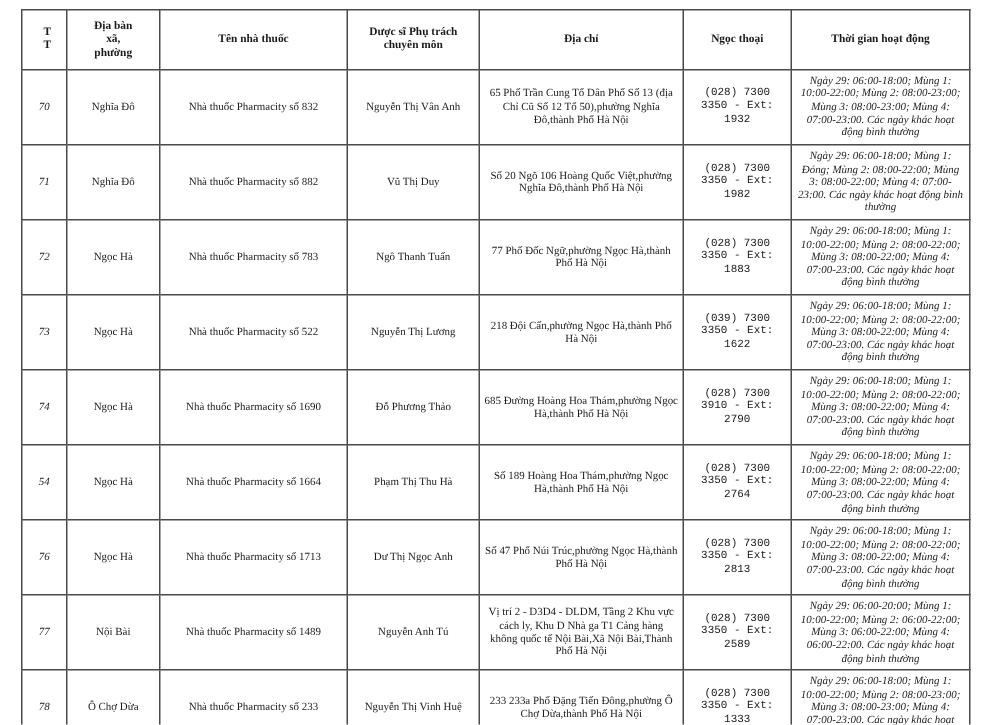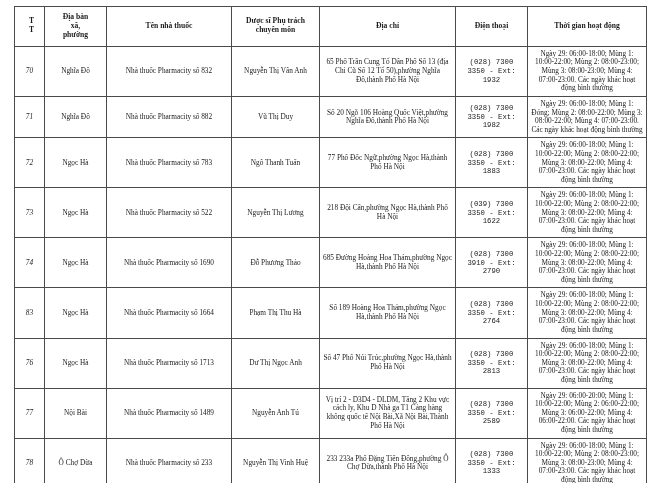--- a/index.html
+++ b/index.html
@@ -52,21 +52,21 @@
   col.c-ward     { width: 62px; }
   col.c-name     { width: 125px; }
   col.c-pharm    { width: 88px; }
   col.c-addr     { width: 136px; }
   col.c-phone    { width: 72px; }
   col.c-hours    { width: 119px; }
 
   td.cell-tt { font-size: 7.4px; font-style: italic; }
   td.cell-addr, td.cell-hours { text-align: center; }
   td.cell-phone { font-size: 7.2px; font-family: Liberation Mono, monospace; }
-  td.cell-hours { font-size: 7.05px; line-height: 1.2; }
+  td.cell-hours { font-size: 7.05px; line-height: 1.2; font-style: italic; }
 </style>
 </head>
 <body>
 
 <div class="sheet">
   <table class="pharmacy-table">
     <colgroup>
       <col class="c-tt">
         <col class="c-ward">
         <col class="c-name">
@@ -75,21 +75,21 @@
         <col class="c-phone">
         <col class="c-hours">
     </colgroup>
     <thead>
       <tr>
         <th>TT</th>
         <th>Địa bàn xã, phường</th>
         <th>Tên nhà thuốc</th>
         <th>Dược sĩ Phụ trách chuyên môn</th>
         <th>Địa chỉ</th>
-        <th>Điện thoại</th>
+        <th>Ngọc thoại</th>
         <th>Thời gian hoạt động</th>
       </tr>
     </thead>
     <tbody id="table-body">
         <tr>
           <td class="cell-tt">70</td>
           <td class="cell-ward">Nghĩa Đô</td>
           <td class="cell-name">Nhà thuốc Pharmacity số 832</td>
           <td class="cell-pharmacist">Nguyễn Thị Vân Anh</td>
           <td class="cell-addr">65 Phố Trần Cung Tổ Dân Phố Số 13 (địa Chỉ Cũ Số 12 Tổ 50),phường Nghĩa Đô,thành Phố Hà Nội</td>
@@ -126,21 +126,21 @@
         <tr>
           <td class="cell-tt">74</td>
           <td class="cell-ward">Ngọc Hà</td>
           <td class="cell-name">Nhà thuốc Pharmacity số 1690</td>
           <td class="cell-pharmacist">Đỗ Phương Thảo</td>
           <td class="cell-addr">685 Đường Hoàng Hoa Thám,phường Ngọc Hà,thành Phố Hà Nội</td>
           <td class="cell-phone">(028) 7300 3910 - Ext: 2790</td>
           <td class="cell-hours">Ngày 29: 06:00-18:00; Mùng 1: 10:00-22:00; Mùng 2: 08:00-22:00; Mùng 3: 08:00-22:00; Mùng 4: 07:00-23:00. Các ngày khác hoạt động bình thường</td>
         </tr>
         <tr>
-          <td class="cell-tt">83</td>
+          <td class="cell-tt">54</td>
           <td class="cell-ward">Ngọc Hà</td>
           <td class="cell-name">Nhà thuốc Pharmacity số 1664</td>
           <td class="cell-pharmacist">Phạm Thị Thu Hà</td>
           <td class="cell-addr">Số 189 Hoàng Hoa Thám,phường Ngọc Hà,thành Phố Hà Nội</td>
           <td class="cell-phone">(028) 7300 3350 - Ext: 2764</td>
           <td class="cell-hours">Ngày 29: 06:00-18:00; Mùng 1: 10:00-22:00; Mùng 2: 08:00-22:00; Mùng 3: 08:00-22:00; Mùng 4: 07:00-23:00. Các ngày khác hoạt động bình thường</td>
         </tr>
         <tr>
           <td class="cell-tt">76</td>
           <td class="cell-ward">Ngọc Hà</td>

